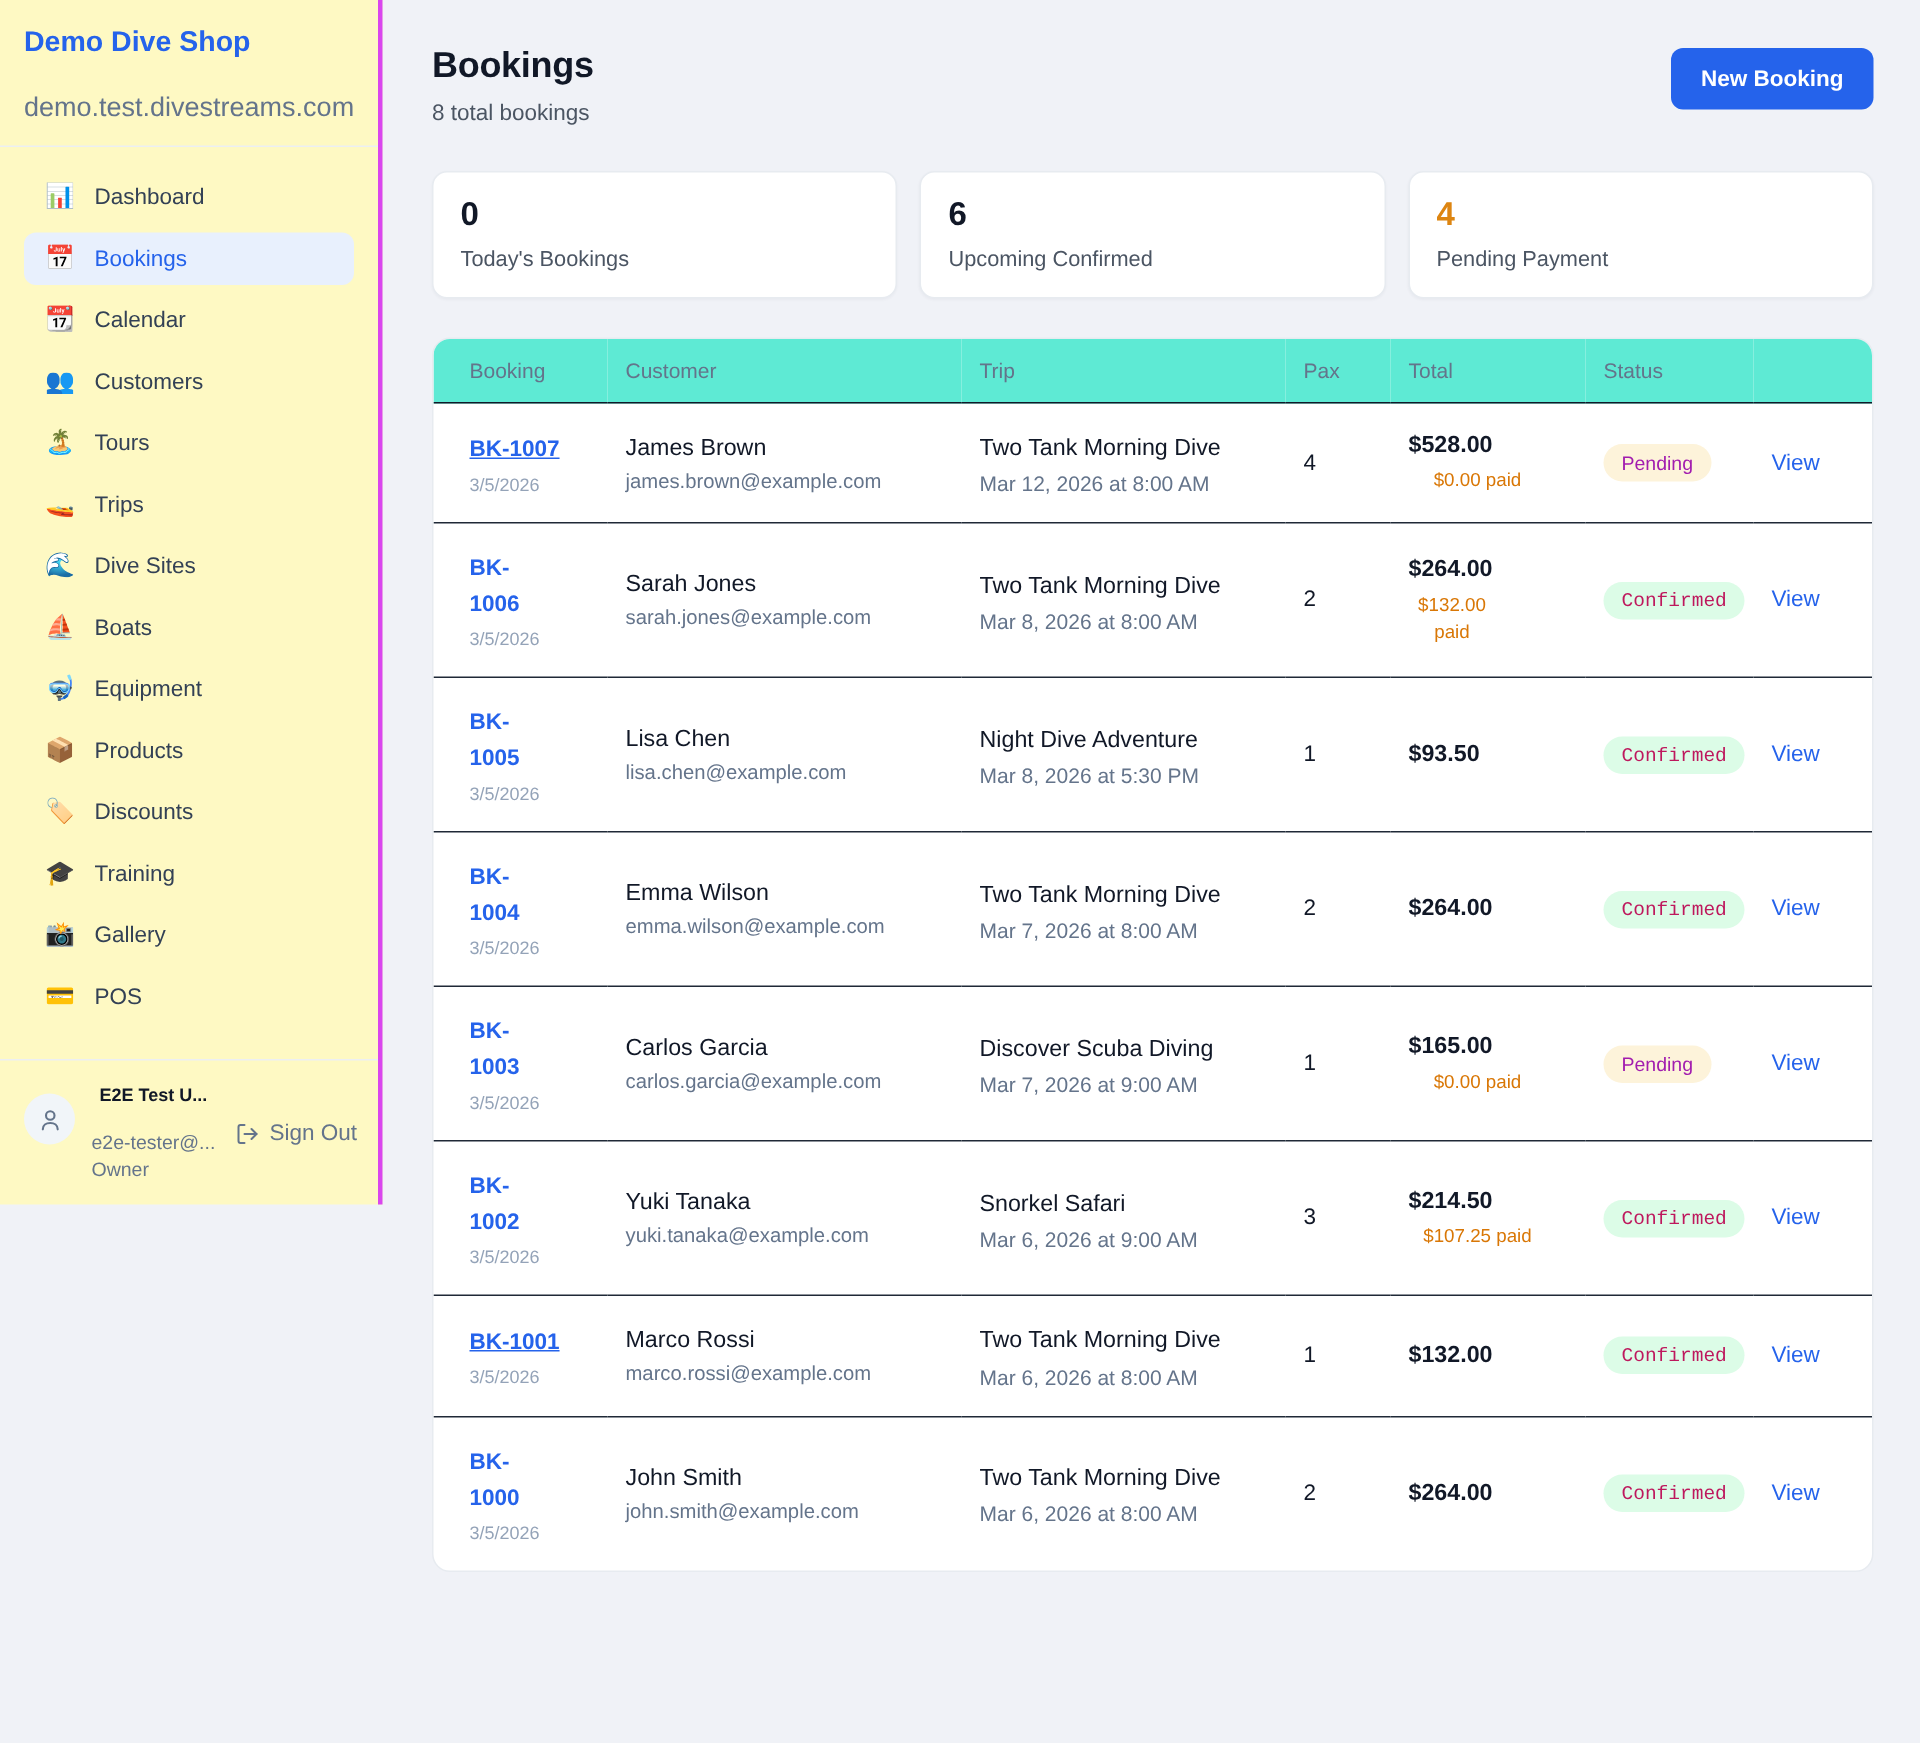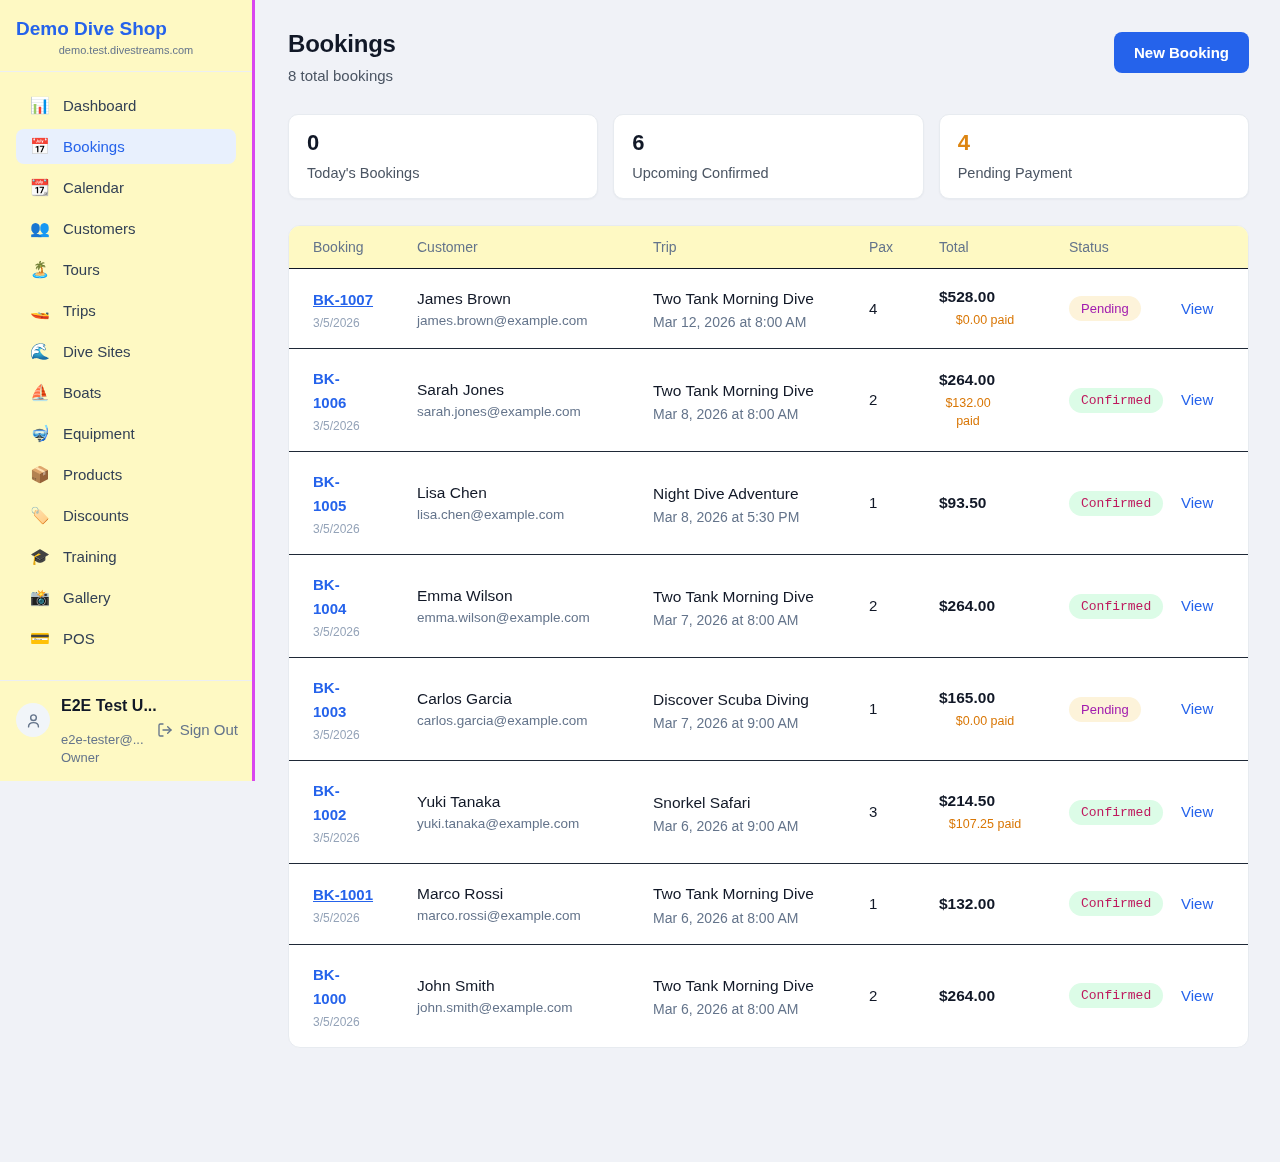--- a/index.html
+++ b/index.html
@@ -15,38 +15,38 @@
 
   
   .sidebar {
     flex: 0 0 255px;
     width: 255px;
     background: #fef9c3;
     border-right: 3px solid #d946ef;
   }
   .side-header { padding: 18px 16px 15px 16px; border-bottom: 1px solid #eceff3; }
   .brand { color: #2563eb; font-size: 19px; font-weight: 700; }
-  .brand-domain { margin-top: 4px; color: #64748b; font-size: 11px; text-align: center; }
+  .brand-domain { margin-top: 21px; color: #64748b; font-size: 18px; text-align: center; }
 
   .nav { padding: 16px 16px 18px 16px; }
   .nav-item {
     display: flex; align-items: center; gap: 13px;
     padding: 9px 14px; margin-bottom: 6px;
     border-radius: 8px; font-size: 15px; color: #334155; cursor: pointer;
   }
   .nav-item.active { background: #e8f0fd; color: #2563eb; }
   .nav-icon { font-size: 16px; width: 20px; text-align: center; line-height: 1; }
 
   .side-footer { border-top: 1px solid #eceff3; padding: 16px; display: flex; gap: 11px; position: relative; }
   .avatar {
     width: 34px; height: 34px; border-radius: 50%; background: #f1f5f9;
     display: flex; align-items: center; justify-content: center; flex: 0 0 34px; margin-top: 6px;
     color: #64748b;
   }
-  .user-name { font-size: 16px; font-weight: 700; color: #111827; text-align: center; }
+  .user-name { font-size: 12px; font-weight: 700; color: #111827; text-align: center; }
   .user-email { font-size: 13px; color: #64748b; margin-top: 17px; }
   .user-role { font-size: 13px; color: #64748b; margin-top: 3px; }
   .signout {
     position: absolute; right: 14px; top: 40px;
     display: flex; align-items: center; gap: 7px;
     background: none; border: none; color: #64748b; font-size: 15px;
     font-family: inherit; cursor: pointer; padding: 0;
   }
 
   
@@ -90,21 +90,21 @@
     padding: 0 18px; font-family: inherit; cursor: pointer;
   }
 
   
   .table-card {
     margin-top: 26px; background: #fff; border: 1px solid #e7ebf0;
     border-radius: 12px; overflow: hidden;
   }
   table { width: 100%; border-collapse: collapse; table-layout: fixed; }
   thead th {
-    background: #fef9c3; text-align: left; font-weight: 500; font-size: 14px;
+    background: #5eead4; text-align: left; font-weight: 500; font-size: 14px;
     color: #64748b; padding: 13px 12px; border-bottom: 1px solid #111827;
   }
   th:first-child, td:first-child { padding-left: 24px; }
   tbody td { padding: 18px 12px; border-bottom: 1px solid #1f2937; vertical-align: middle; }
   tbody tr:last-child td { border-bottom: none; }
 
   .bk-id {
     color: #2563eb; font-weight: 600; font-size: 15px; text-decoration: none;
     display: inline-block; max-width: 56px; line-height: 1.6;
   }

